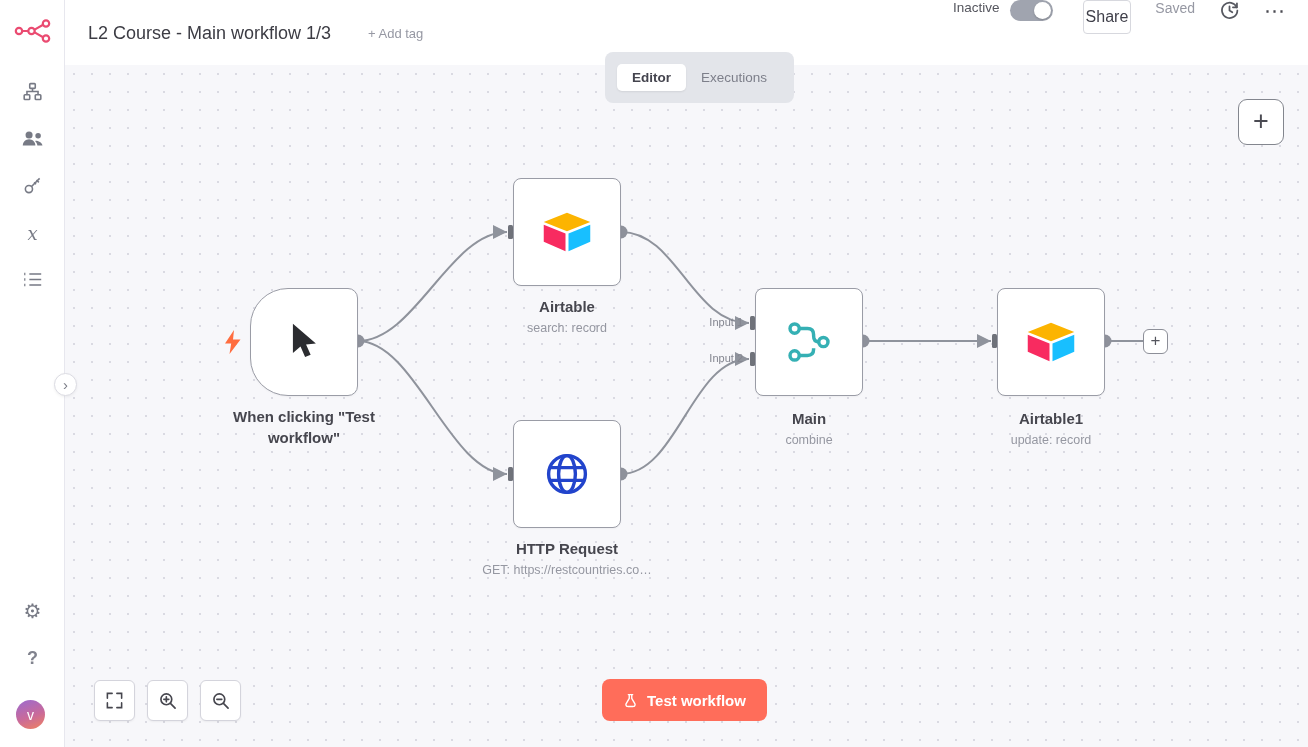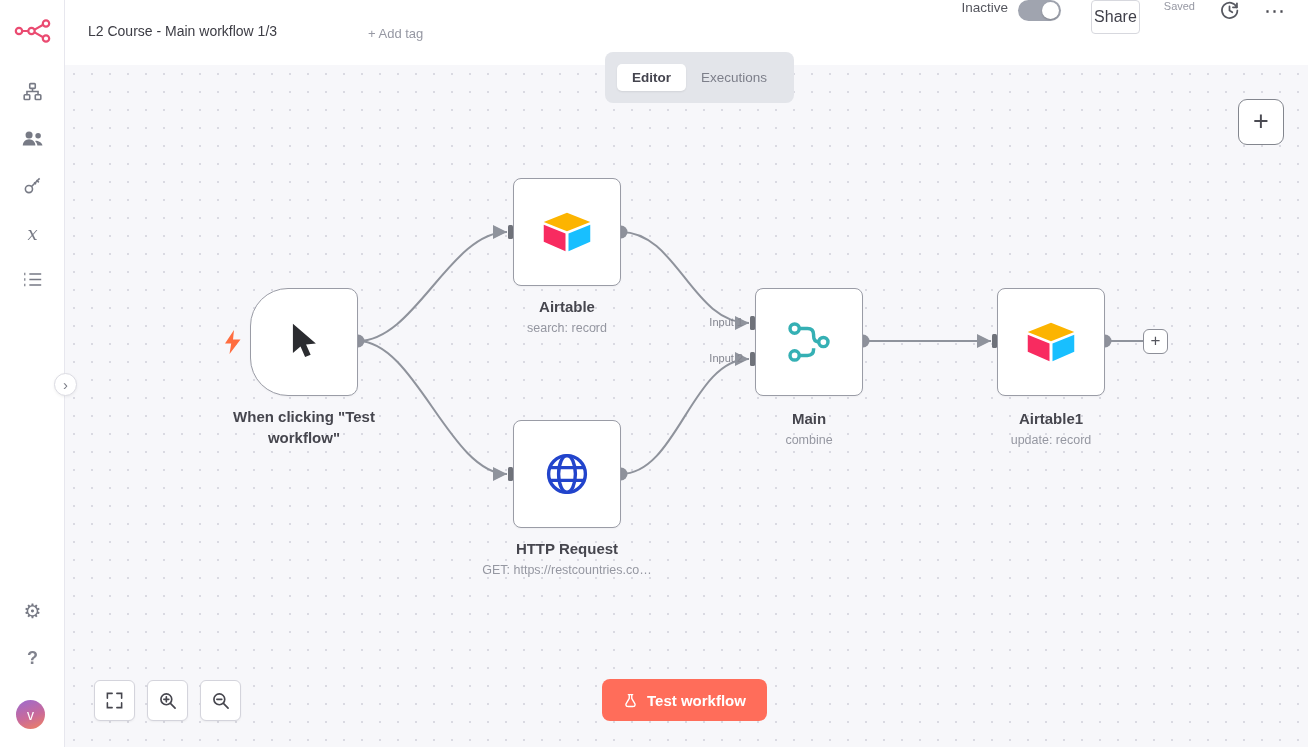--- a/index.html
+++ b/index.html
@@ -18,30 +18,30 @@
   .gear-glyph { font-size:20px; color:#777a85; line-height:1; }
   .help-glyph { font-size:18px; font-weight:bold; color:#81838e; }
   .avatar { position:absolute; left:16px; top:700px; width:29px; height:29px; border-radius:50%;
     background:linear-gradient(160deg,#9b6bd0 0%,#c96a9a 55%,#f0825f 100%);
     color:#fff; font-size:14px; display:flex; align-items:center; justify-content:center; cursor:pointer; }
   .collapse-btn { position:absolute; left:54px; top:373px; width:23px; height:23px; border-radius:50%;
     background:#fff; border:1px solid #dcdce3; z-index:30; display:flex; align-items:center; justify-content:center;
     color:#7b7d87; font-size:15px; line-height:1; cursor:pointer; box-shadow:0 1px 3px rgba(0,0,0,.06); }
   
   .header { position:absolute; left:65px; top:0; width:1243px; height:65px; background:#fff; z-index:10; }
-  .wf-title { position:absolute; left:23px; top:23px; font-size:14px; color:#3c3c44; font-weight:500; cursor:text; }
+  .wf-title { position:absolute; left:23px; top:23px; font-size:18px; color:#3c3c44; font-weight:500; cursor:text; }
   .add-tag { position:absolute; left:303px; top:26px; font-size:13px; color:#9698a3; cursor:pointer; }
   .header-right { position:absolute; right:22px; top:0; height:65px; display:flex; align-items:flex-start; }
   .status-label { font-size:13.5px; color:#55565e; margin-right:10px; }
   .toggle { width:43px; height:21px; border-radius:11px; background:#a0a4af; position:relative; cursor:pointer; }
   .toggle .knob { position:absolute; right:2px; top:2px; width:17px; height:17px; border-radius:50%; background:#fff;
     box-shadow:0 1px 2px rgba(0,0,0,.2); }
   .share-btn { margin-left:30px; padding:7px 2px; background:#fff; border:1px solid #d7d8de; border-radius:4px;
     font-size:16px; color:#3f3f49; font-weight:500; cursor:pointer; }
-  .saved-label { margin-left:24px; font-size:11px; color:#9698a3; }
+  .saved-label { margin-left:24px; font-size:14px; color:#9698a3; }
   .history-btn { margin-left:24px; cursor:pointer; display:flex; }
   .more-btn { margin-left:24px; font-size:21px; color:#4a4a52; cursor:pointer; line-height:1; letter-spacing:1px; }
   
   .tabbar { position:absolute; left:605px; top:52px; z-index:15; display:flex; align-items:center;
     background:#e3e5ea; border-radius:8px; padding:12px; }
   .tab { font-size:13.5px; padding:6px 15px; border-radius:5px; cursor:pointer; color:#7d7f8a; }
   .tab.active { background:#fff; color:#44444e; font-weight:bold; box-shadow:0 1px 2px rgba(0,0,0,.08); }
   
   .canvas { position:absolute; left:65px; top:65px; width:1243px; height:682px;
     background-color:#f7f7fa;

